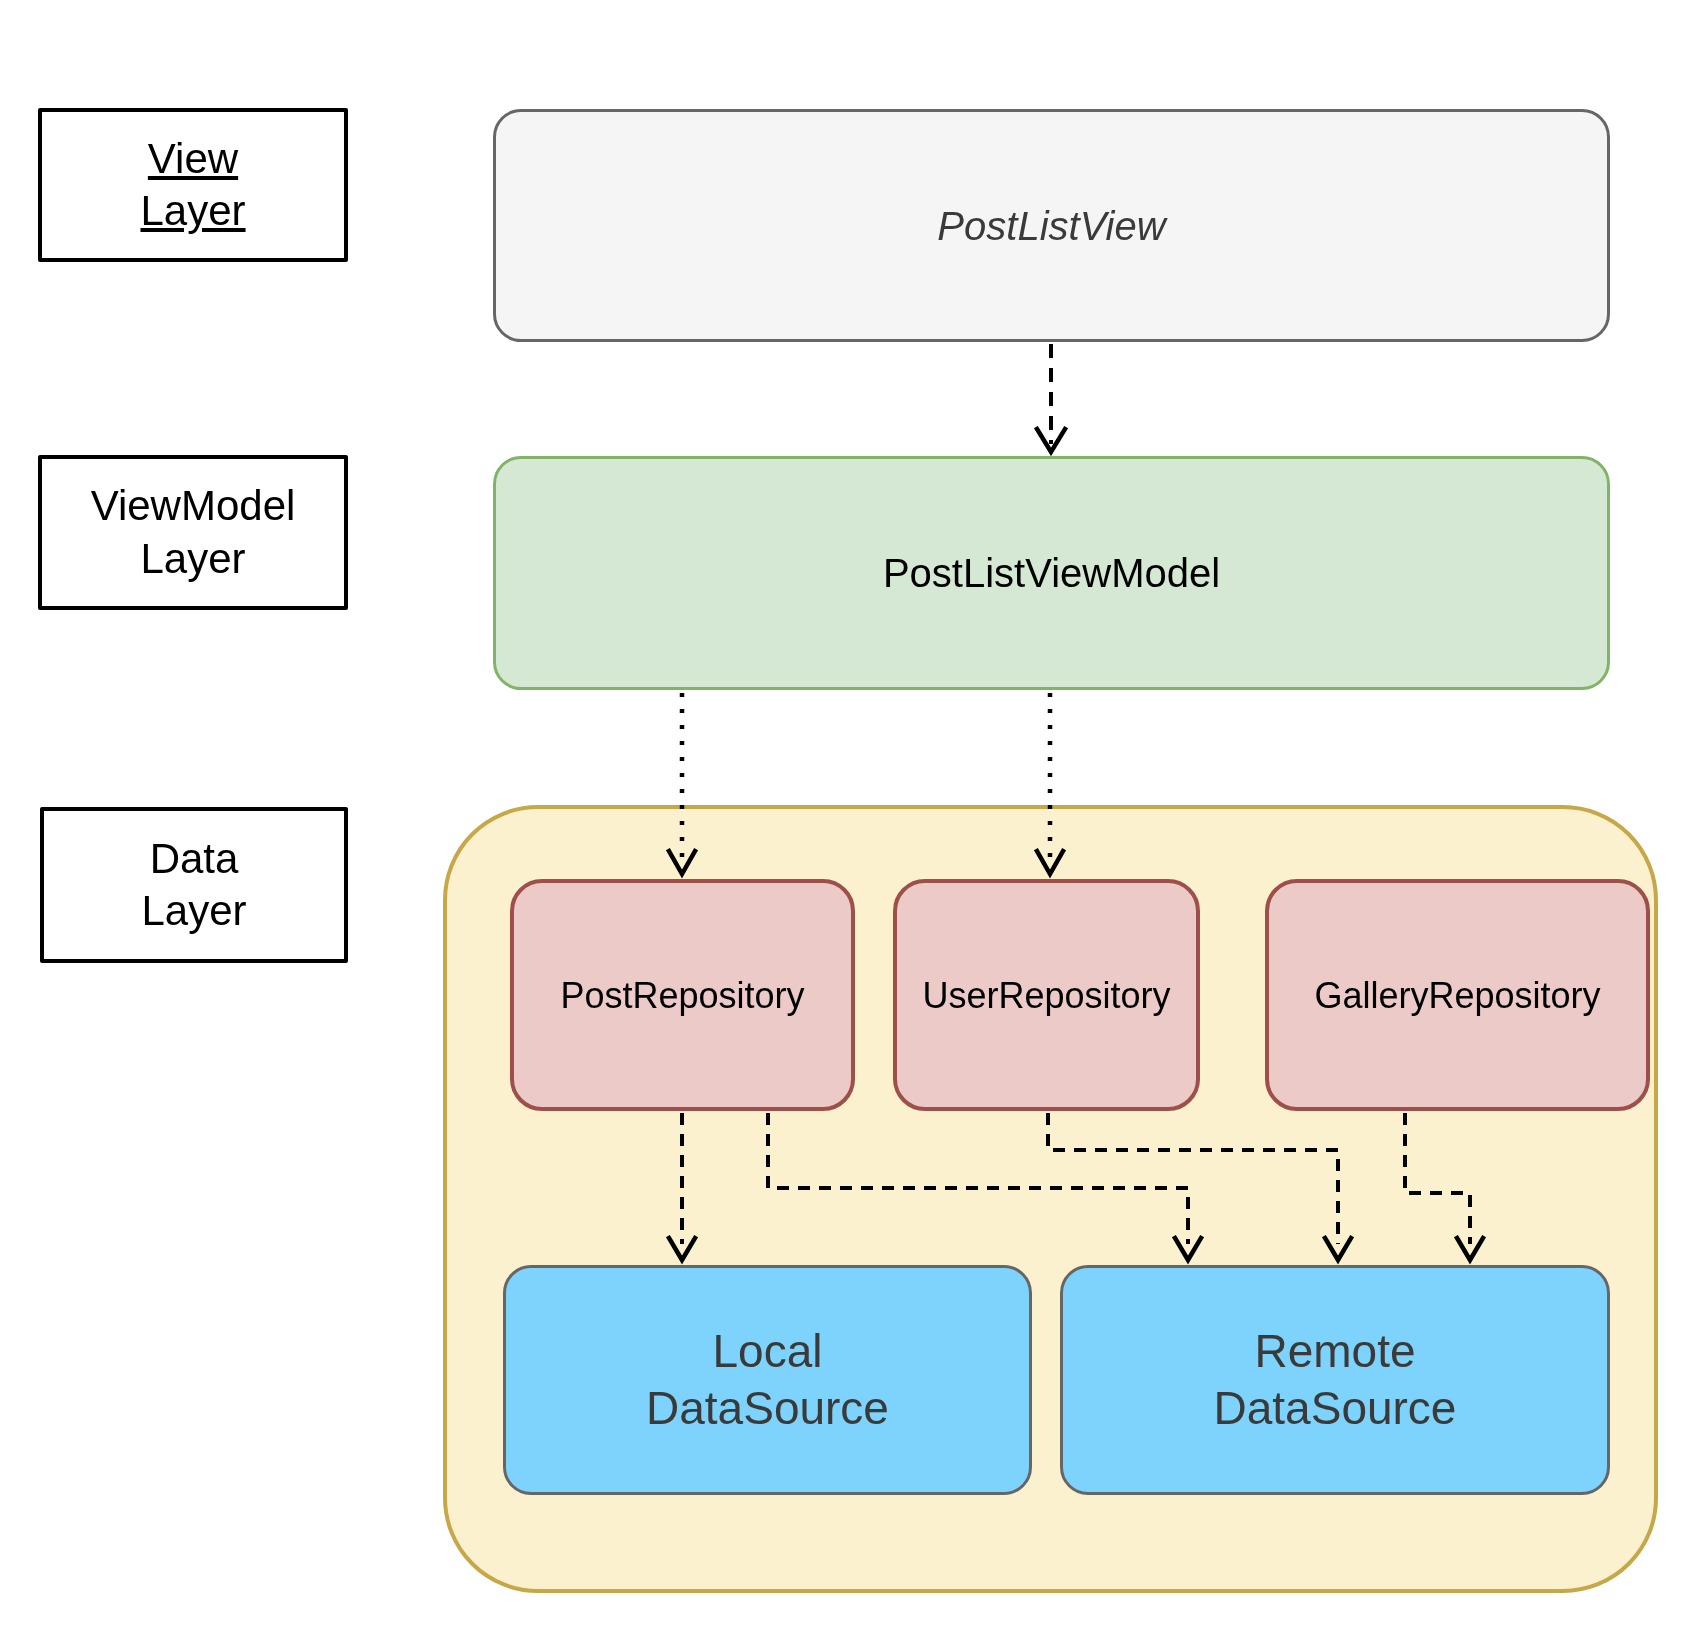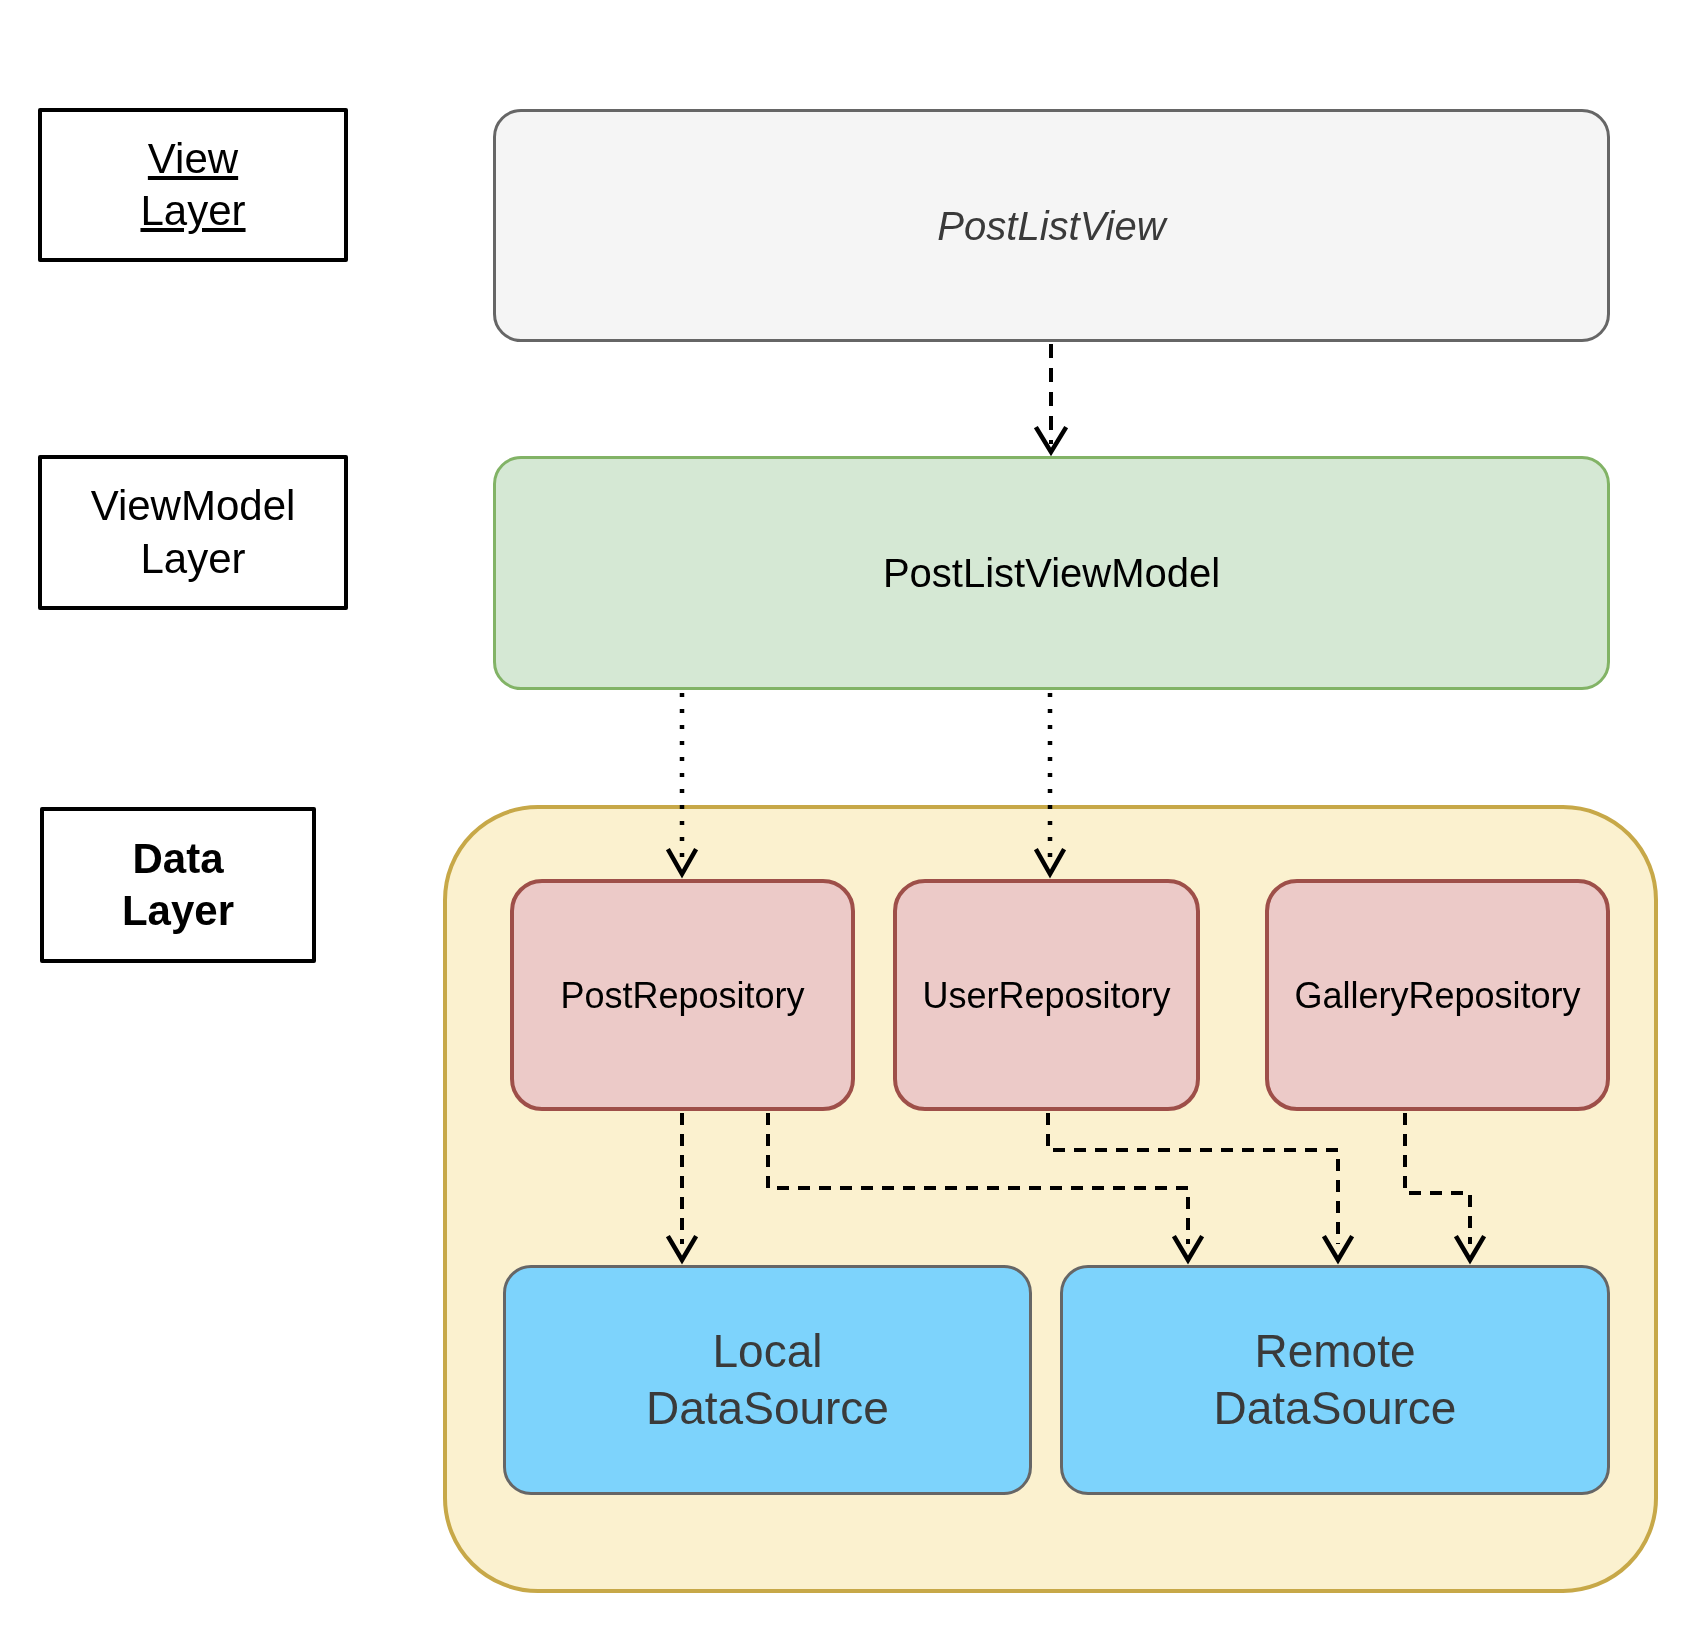--- a/index.html
+++ b/index.html
@@ -85,34 +85,34 @@
 <body>
 
 <div id="canvas">
 
   <div class="node layer-label" style="left:38px; top:108px; width:310px; height:154px;text-decoration:underline;">View
 Layer</div>
 
   <div class="node layer-label" style="left:38px; top:455px; width:310px; height:155px;">ViewModel
 Layer</div>
 
-  <div class="node layer-label" style="left:40px; top:807px; width:276px; height:156px;font-weight:bold;">Data
+  <div class="node layer-label" style="left:40px; top:807px; width:308px; height:156px;">Data
 Layer</div>
 
   <div class="node gray-box" style="left:493px; top:109px; width:1117px; height:233px;">PostListView</div>
 
   <div class="node green-box" style="left:493px; top:456px; width:1117px; height:234px;">PostListViewModel</div>
 
   <div class="node yellow-container" style="left:443px; top:805px; width:1215px; height:788px;"></div>
 
   <div class="node red-box" style="left:510px; top:879px; width:345px; height:232px;">PostRepository</div>
 
   <div class="node red-box" style="left:893px; top:879px; width:307px; height:232px;">UserRepository</div>
 
-  <div class="node red-box" style="left:1265px; top:879px; width:345px; height:232px;">GalleryRepository</div>
+  <div class="node red-box" style="left:1265px; top:879px; width:385px; height:232px;">GalleryRepository</div>
 
   <div class="node ds-box" style="left:503px; top:1265px; width:529px; height:230px;">Local
 DataSource</div>
 
   <div class="node ds-box" style="left:1060px; top:1265px; width:550px; height:230px;">Remote
 DataSource</div>
 
   <svg id="wires" viewBox="0 0 1702 1630">
 
     <g>

